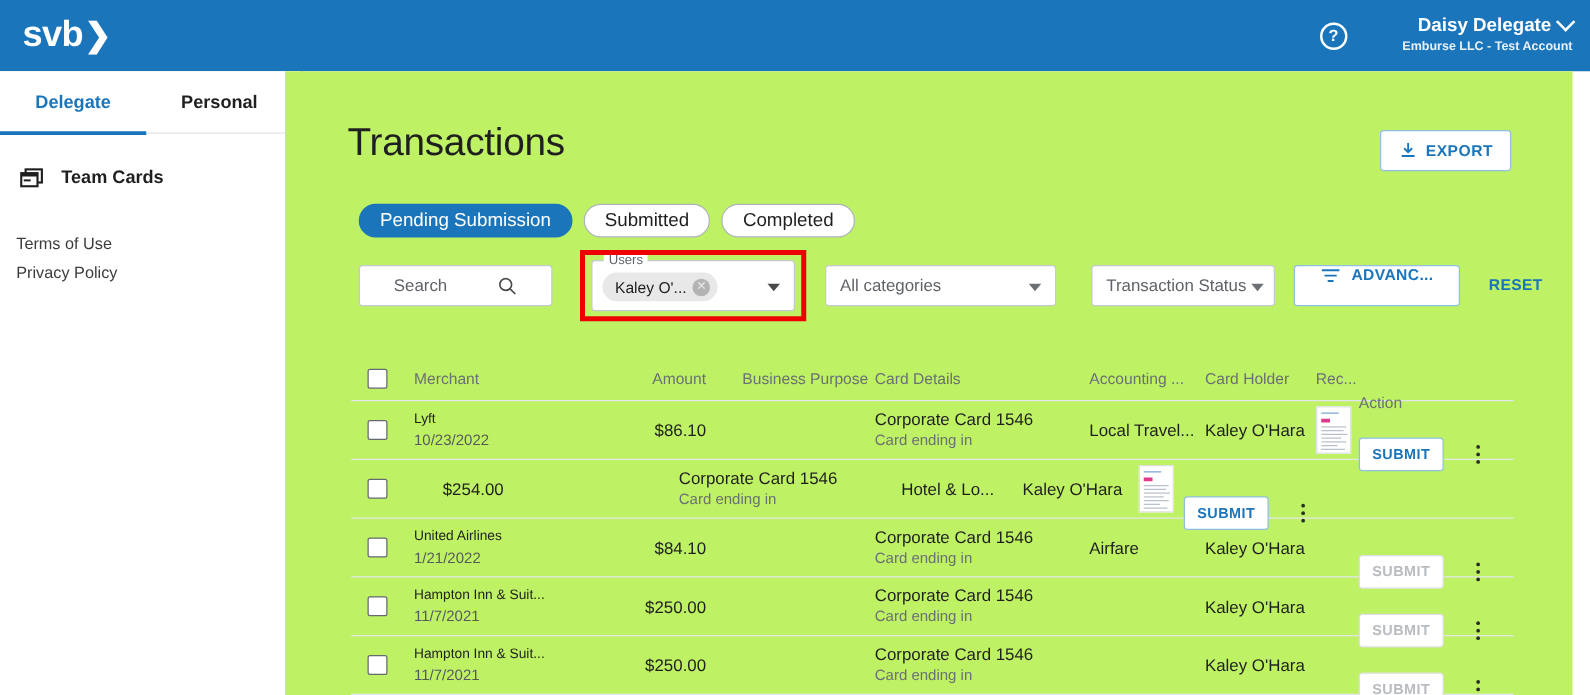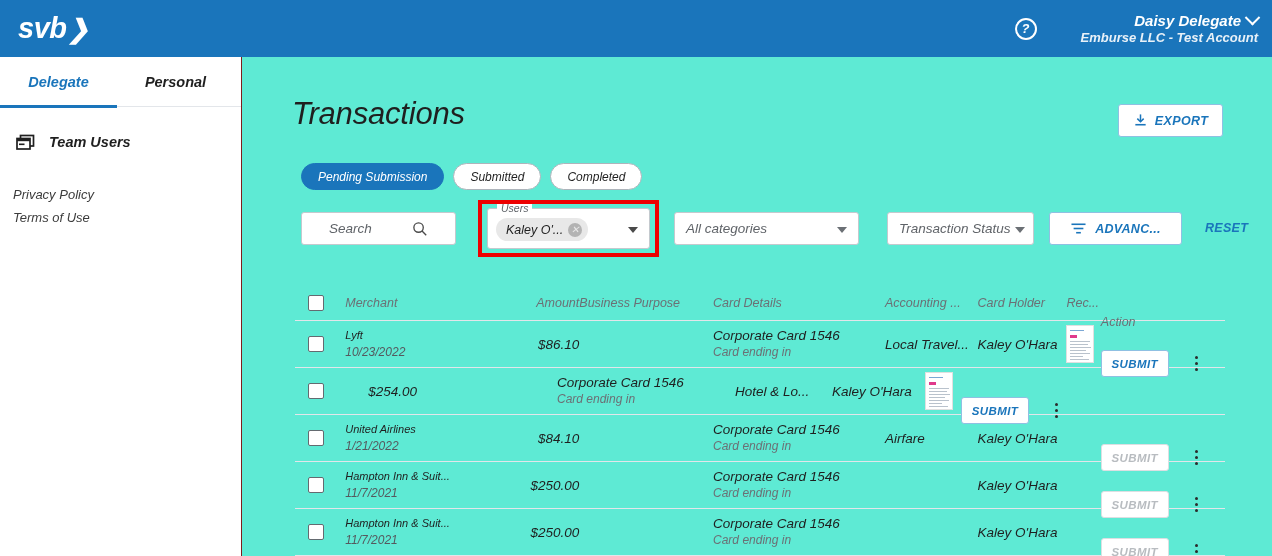--- a/index.html
+++ b/index.html
@@ -1,21 +1,21 @@
 <!DOCTYPE html>
 <html><head>
 <meta charset="utf-8">
 <style>
   * { box-sizing: border-box; margin: 0; padding: 0; }
   html, body {
     width: 1272px; height: 556px;
     font-family: "Liberation Sans", sans-serif;
     background: #ffffff; overflow: hidden;
   }
-  .app { position: relative; width: 1272px; height: 554px; font-style: italic; }
+  .app { position: relative; width: 1272px; height: 554px; }
 
   
   .topbar {
     position: absolute; left: 0; top: 0; width: 1272px; height: 57px;
     background: #1a75bb; display: flex; align-items: center;
   }
   .logo {
     margin-left: 18px; color: #fff; font-size: 29px; font-weight: 700;
     letter-spacing: -0.5px; line-height: 1; display: flex; align-items: baseline;
   }
@@ -32,21 +32,21 @@
   .user-block { text-align: right; margin-right: 14px; cursor: pointer; }
   .user-name {
     color: #fff; font-size: 15px; font-weight: 700; line-height: 18px;
     display: flex; align-items: center; justify-content: flex-end; gap: 6px;
   }
   .user-name .caret {
     display: inline-block; width: 11px; height: 11px;
     border-right: 2.4px solid #fff; border-bottom: 2.4px solid #fff;
     transform: rotate(45deg) translate(-2px,-2px);
   }
-  .user-org { color: #e8f1f8; font-size: 13px; font-weight: 700; line-height: 16px; }
+  .user-org { color: #e8f1f8; font-size: 10px; font-weight: 700; line-height: 16px; }
 
   
   .sidebar {
     position: absolute; left: 0; top: 57px; width: 242px; height: 499px;
     background: #fff; border-right: 1px solid #7f1d1d;
   }
   .side-tabs { display: flex; height: 50px; border-bottom: 1px solid #e3e6ea; }
   .side-tab {
     flex: 0 0 117px; display: flex; align-items: center; justify-content: center;
     font-size: 14.5px; font-weight: 700; color: #1f1f1f; cursor: pointer;
@@ -65,38 +65,38 @@
   .nav-item.active .nav-label { color: #1a75bb; }
   .nav-item .nav-label { color: #1f1f1f; }
   .nav-icon { width: 24px; height: 22px; display: flex; align-items: center; justify-content: center; }
   .footer-links { padding-left: 13px; margin-top: 20px; }
   .footer-links a {
     display: block; font-size: 13px; color: #3c3c3c; text-decoration: none;
     line-height: 23px; cursor: pointer;
   }
 
   
-  .main { position: absolute; left: 242px; top: 57px; width: 1030px; height: 499px; background: #5eead4; }
+  .main { position: absolute; left: 228px; top: 57px; width: 1030px; height: 499px; background: #bef264; }
   .page-title {
     position: absolute; left: 50px; top: 39px; font-size: 31px;
     font-weight: 400; color: #1f1f1f; letter-spacing: -0.2px;
   }
   .export-btn {
     position: absolute; left: 876px; top: 47px; width: 105px; height: 33px;
     border: 1px solid #8fc0e2; border-radius: 3px; background: #fff;
     display: flex; align-items: center; justify-content: center; gap: 7px;
     color: #1a75bb; font-size: 12.5px; font-weight: 700; cursor: pointer;
     letter-spacing: 0.4px;
   }
 
   
   .chips { position: absolute; left: 59px; top: 106px; display: flex; gap: 9px; }
   .chip {
     height: 27px; border-radius: 14px; padding: 0 16px; display: flex;
-    align-items: center; font-size: 12px; cursor: pointer;
+    align-items: center; font-size: 15px; cursor: pointer;
     border: 1px solid #aeb4bb; background: #fff; color: #1f1f1f;
   }
   .chip.active { background: #1a75bb; border-color: #1a75bb; color: #fff; font-weight: 400; }
 
   
   .filters { position: absolute; left: 59px; top: 151px; height: 40px; }
   .f-search {
     position: absolute; left: 0; top: 4px; width: 155px; height: 33px;
     border: 1px solid #c4c9ce; border-radius: 3px; background: #fff;
     display: flex; align-items: center; padding: 0 27px; cursor: text;
@@ -142,21 +142,21 @@
   .f-status {
     position: absolute; left: 586px; top: 4px; width: 147px; height: 33px;
     border: 1px solid #c4c9ce; border-radius: 3px; background: #fff;
     display: flex; align-items: center; padding: 0 11px; cursor: pointer; overflow: hidden;
   }
   .f-status .dd-caret { right: 8px; border-top-color: #6b7075; }
 
   .f-adv {
     position: absolute; left: 748px; top: 4px; width: 133px; height: 33px;
     border: 1px solid #8fc0e2; border-radius: 3px; background: #fff;
-    display: flex; align-items: center; justify-content: center; gap: 8px;
+    display: flex; justify-content: center; gap: 8px;
     color: #1a75bb; font-size: 12.5px; font-weight: 700; cursor: pointer; letter-spacing: .3px;
   }
   .f-reset {
     position: absolute; left: 904px; top: 13px; color: #1a75bb;
     font-size: 12.5px; font-weight: 700; cursor: pointer; letter-spacing: .3px;
   }
 
   
   .table { position: absolute; left: 53px; top: 228px; width: 930px; }
   .thead {
@@ -167,21 +167,21 @@
     display: flex; align-items: center; height: 47px;
     border-bottom: 1px solid #e3e6ea; font-size: 13.5px; color: #1f1f1f;
   }
   .c-check { width: 52px; display: flex; align-items: center; padding-left: 13px; }
   .cbox {
     width: 16px; height: 16px; border: 1.6px solid #646a70; border-radius: 2px;
     background: #fff; cursor: pointer;
   }
   .c-merch { width: 175px; }
   .c-amt   { width: 70px; text-align: right; }
-  .c-purp  { width: 140px; }
+  .c-purp  { width: 140px; padding-left: 29px; }
   .c-card  { width: 137px; }
   .c-acct  { width: 97px; margin-left: 41px; }
   .c-hold  { width: 93px; }
   .c-rec   { width: 36px; }
   .c-act   { width: 130px; margin-top: 39px; }
   .m-name { font-size: 11px; color: #1f1f1f; line-height: 17px; }
   .m-date { font-size: 12px; color: #55595e; line-height: 17px; }
   .cd-main { font-size: 13.5px; color: #1f1f1f; line-height: 17px; }
   .cd-sub  { font-size: 12px; color: #6b7075; line-height: 17px; }
 
@@ -238,27 +238,27 @@
 
       <div class="nav-item">
         <span class="nav-icon">
           <svg width="21" height="19" viewBox="0 0 21 19">
             <rect x="5.5" y="2.5" width="13" height="10.5" fill="none" stroke="#1f1f1f" stroke-width="1.7"></rect>
             <rect x="2" y="5.5" width="13" height="10.5" fill="#fff" stroke="#1f1f1f" stroke-width="1.7"></rect>
             <rect x="2" y="5.5" width="13" height="2.7" fill="#1f1f1f"></rect>
             <rect x="4" y="10.5" width="5.5" height="1.6" fill="#1f1f1f"></rect>
           </svg>
         </span>
-        <span class="nav-label">Team Users</span>
+        <span class="nav-label">Team Cards</span>
       </div>
     </div>
 
     <div class="footer-links">
+      <a>Terms of Use</a>
       <a>Privacy Policy</a>
-      <a>Terms of Use</a>
     </div>
   </div>
 
   <div class="main">
 
     <div class="page-title">Transactions</div>
 
     <div class="export-btn">
       <svg width="15" height="15" viewBox="0 0 16 16">
         <path d="M8 1.5 L8 9" stroke="#1a75bb" stroke-width="1.6" fill="none"></path>

